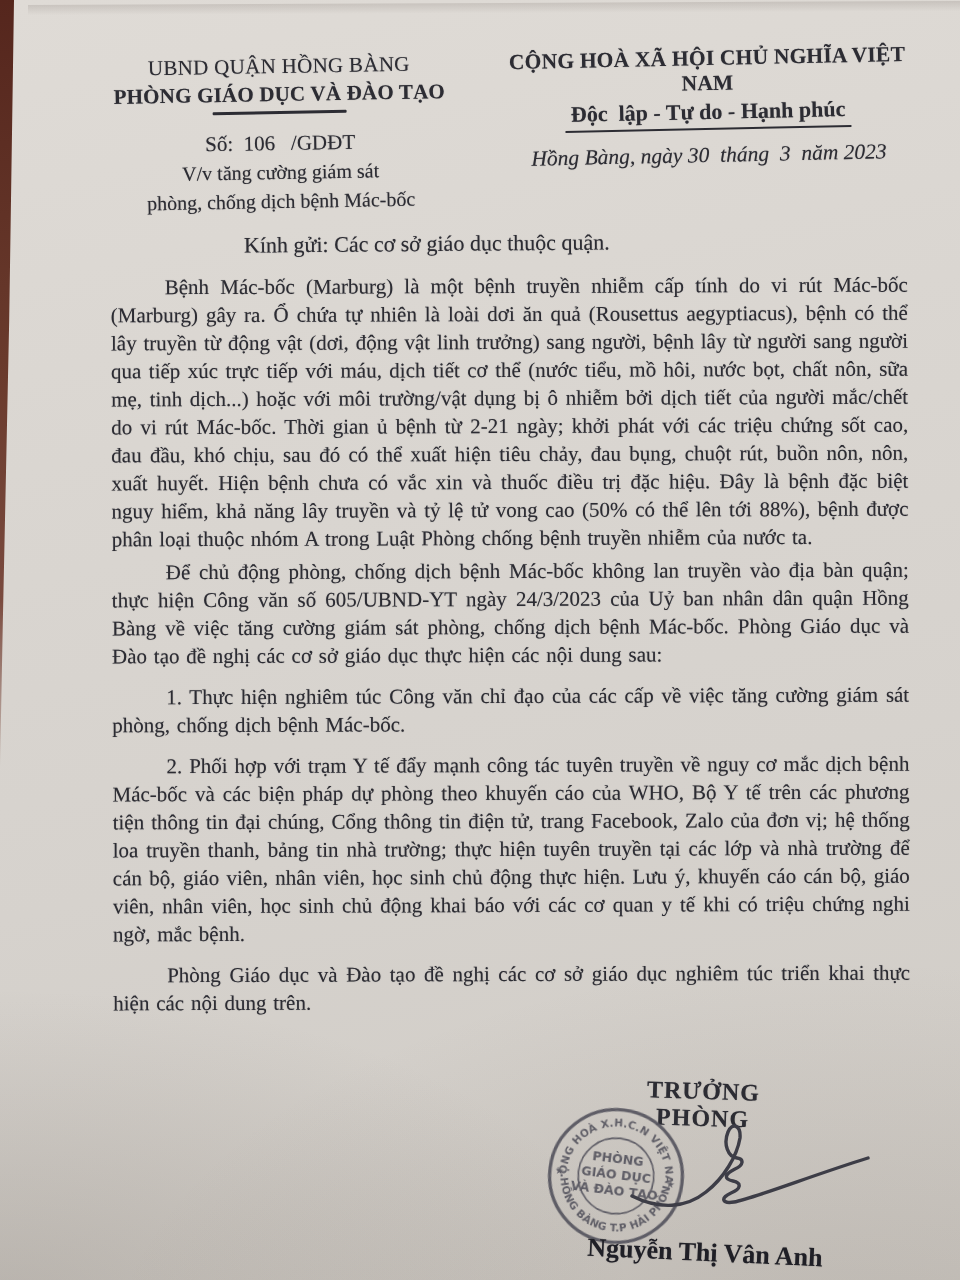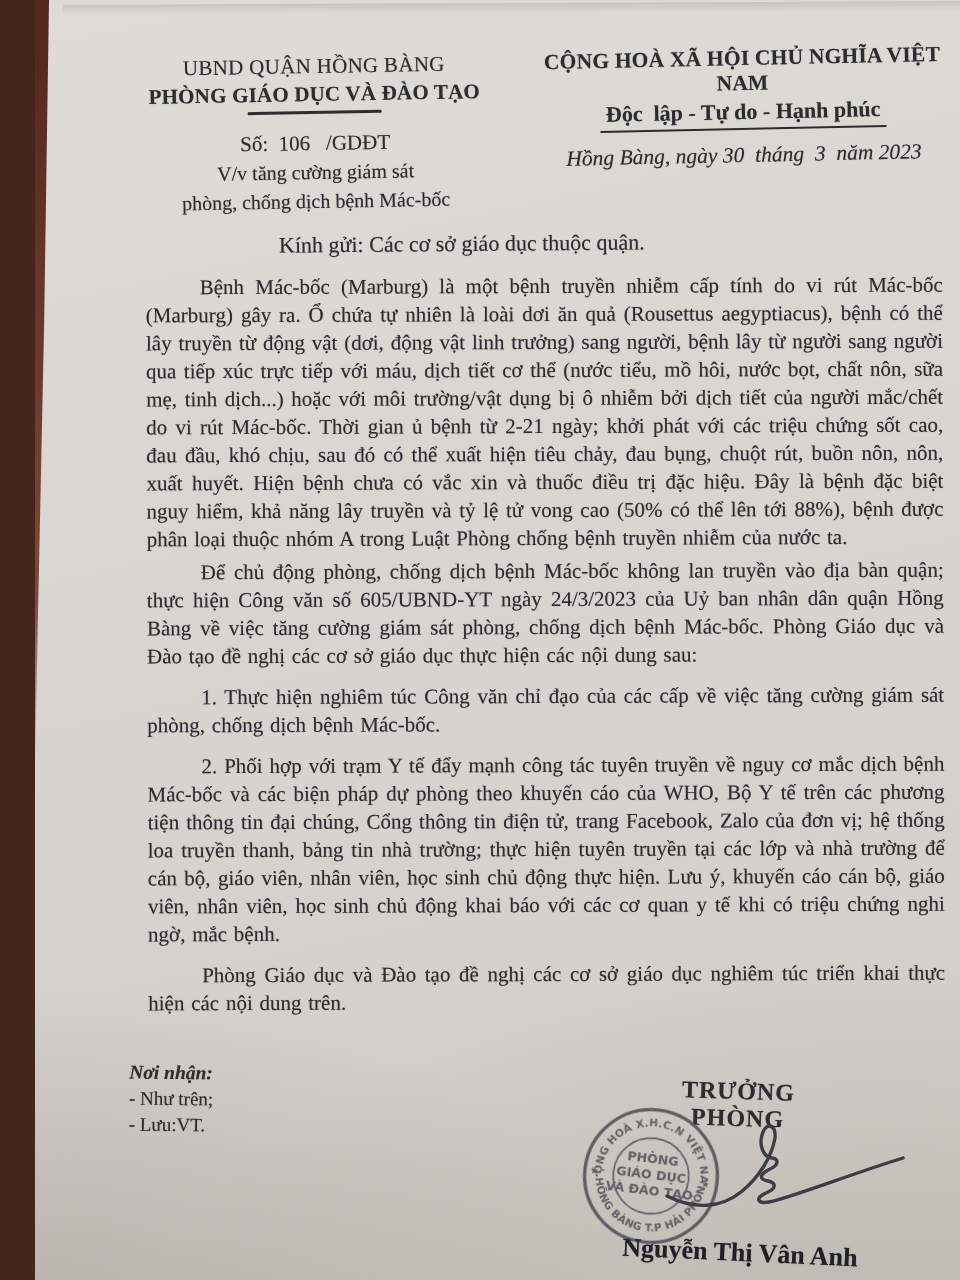--- a/index.html
+++ b/index.html
@@ -7,21 +7,20 @@
     width:960px; height:1280px; position:relative; overflow:hidden;
     background:#46251d;
     font-family:"Liberation Serif","DejaVu Serif",serif;
   }
   .paper {
     position:absolute; inset:0;
     background:
       radial-gradient(130% 55% at 88% 108%, rgba(96,84,76,0.18), rgba(96,84,76,0) 60%),
       radial-gradient(120% 45% at 0% 102%, rgba(92,82,74,0.22), rgba(92,82,74,0) 55%),
       linear-gradient(168deg,#dfdbd6 0%,#dad6d1 32%,#d6d2cd 62%,#cfcbc5 100%);
-    margin-left: 35px;
   }
   .edge-wedge {
     position:absolute; left:0; top:0; width:20px; height:800px;
     background:linear-gradient(to bottom,#55261d 0%,#693a2c 45%,#7a4a3e 75%,rgba(122,74,62,0) 100%);
     clip-path:polygon(0 0, 70% 0, 46% 40%, 14% 78%, 0 96%);
   }
   .top-crease {
     position:absolute; left:28px; right:0; top:3px; height:12px;
     background:linear-gradient(to bottom, rgba(88,76,70,0.16), rgba(88,76,70,0) 85%);
     transform:rotate(-0.25deg);
@@ -116,25 +115,20 @@
   <div class="salutation ink">Kính gửi: Các cơ sở giáo dục thuộc quận.</div>
 
   <div class="bodytext ink">
     <p>Bệnh Mác-bốc (Marburg) là một bệnh truyền nhiễm cấp tính do vi rút Mác-bốc (Marburg) gây ra. Ổ chứa tự nhiên là loài dơi ăn quả (Rousettus aegyptiacus), bệnh có thể lây truyền từ động vật (dơi, động vật linh trưởng) sang người, bệnh lây từ người sang người qua tiếp xúc trực tiếp với máu, dịch tiết cơ thể (nước tiểu, mồ hôi, nước bọt, chất nôn, sữa mẹ, tinh dịch...) hoặc với môi trường/vật dụng bị ô nhiễm bởi dịch tiết của người mắc/chết do vi rút Mác-bốc. Thời gian ủ bệnh từ 2-21 ngày; khởi phát với các triệu chứng sốt cao, đau đầu, khó chịu, sau đó có thể xuất hiện tiêu chảy, đau bụng, chuột rút, buồn nôn, nôn, xuất huyết. Hiện bệnh chưa có vắc xin và thuốc điều trị đặc hiệu. Đây là bệnh đặc biệt nguy hiểm, khả năng lây truyền và tỷ lệ tử vong cao (50% có thể lên tới 88%), bệnh được phân loại thuộc nhóm A trong Luật Phòng chống bệnh truyền nhiễm của nước ta.</p>
     <p>Để chủ động phòng, chống dịch bệnh Mác-bốc không lan truyền vào địa bàn quận; thực hiện Công văn số 605/UBND-YT ngày 24/3/2023 của Uỷ ban nhân dân quận Hồng Bàng về việc tăng cường giám sát phòng, chống dịch bệnh Mác-bốc. Phòng Giáo dục và Đào tạo đề nghị các cơ sở giáo dục thực hiện các nội dung sau:</p>
     <p class="gap">1. Thực hiện nghiêm túc Công văn chỉ đạo của các cấp về việc tăng cường giám sát phòng, chống dịch bệnh Mác-bốc.</p>
     <p class="gap">2. Phối hợp với trạm Y tế đẩy mạnh công tác tuyên truyền về nguy cơ mắc dịch bệnh Mác-bốc và các biện pháp dự phòng theo khuyến cáo của WHO, Bộ Y tế trên các phương tiện thông tin đại chúng, Cổng thông tin điện tử, trang Facebook, Zalo của đơn vị; hệ thống loa truyền thanh, bảng tin nhà trường; thực hiện tuyên truyền tại các lớp và nhà trường để cán bộ, giáo viên, nhân viên, học sinh chủ động thực hiện. Lưu ý, khuyến cáo cán bộ, giáo viên, nhân viên, học sinh chủ động khai báo với các cơ quan y tế khi có triệu chứng nghi ngờ, mắc bệnh.</p>
     <p class="gap">Phòng Giáo dục và Đào tạo đề nghị các cơ sở giáo dục nghiêm túc triển khai thực hiện các nội dung trên.</p>
   </div>
 
-  <div class="noi-nhan ink">
-    <div class="nn-title">Nơi nhận:</div>
-    <div class="nn-item">- Như trên;</div>
-    <div class="nn-item">- Lưu:VT.</div>
-  </div>
 
   <div class="signer-title ink">TRƯỞNG PHÒNG</div>
 
   <svg class="stamp" viewBox="0 0 200 200" aria-hidden="true">
     <circle cx="100" cy="100" r="79" fill="none" stroke="#56555f" stroke-width="4"></circle>
     <circle cx="100" cy="100" r="45" fill="none" stroke="#56555f" stroke-width="2"></circle>
     <defs>
       <path id="arcTop" d="M 41,100 A 59,59 0 1 1 159,100" fill="none"></path>
       <path id="arcBot" d="M 34,100 A 66,66 0 0 0 166,100" fill="none"></path>
     </defs>

